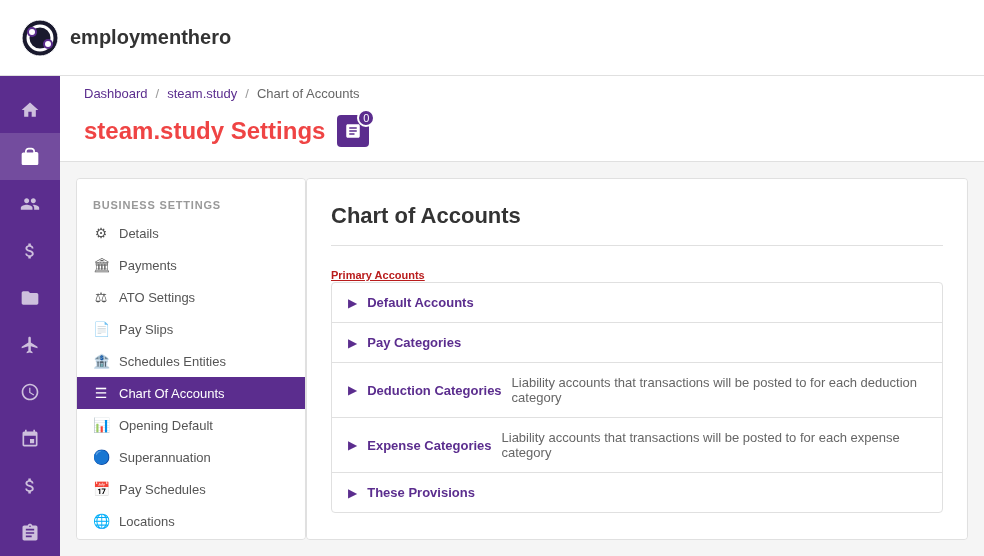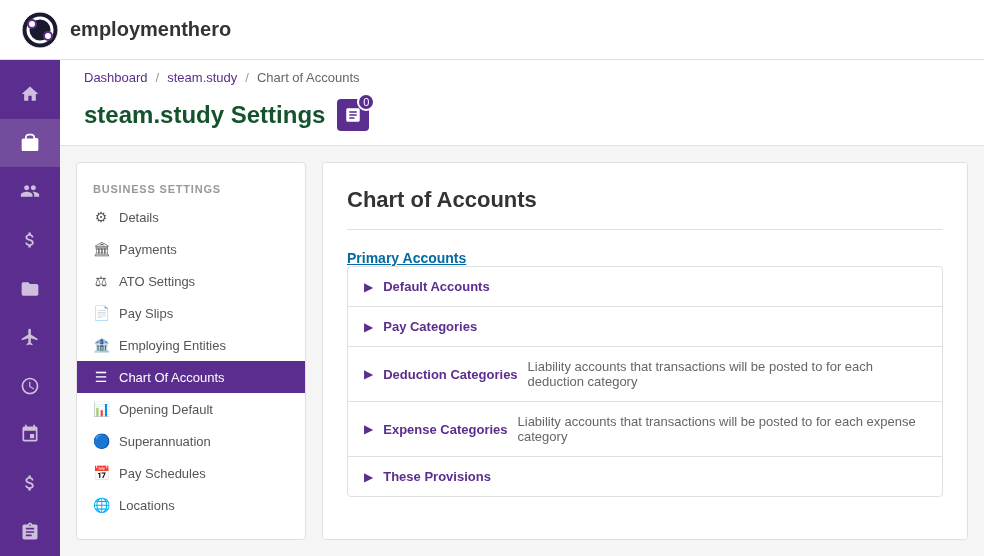--- a/index.html
+++ b/index.html
@@ -1,20 +1,20 @@
 <!DOCTYPE html>
 <html><head>
   <meta charset="utf-8">
   <style>
     * { box-sizing: border-box; margin: 0; padding: 0; }
     body { font-family: -apple-system, BlinkMacSystemFont, 'Segoe UI', sans-serif; font-size: 14px; color: #333; display: flex; flex-direction: column; height: 556px; width: 984px; overflow: hidden; }
 
     
     .top-navbar {
-      height: 60px;
+      height: 76px;
       background: #fff;
       border-bottom: 1px solid #e0e0e0;
       display: flex;
       align-items: center;
       padding: 0 20px;
       flex-shrink: 0;
       z-index: 10;
     }
     .logo-area {
       display: flex;
@@ -99,21 +99,21 @@
     }
     .page-title-row {
       display: flex;
       align-items: center;
       gap: 12px;
       padding: 8px 0 14px;
     }
     .page-title {
       font-size: 24px;
       font-weight: 700;
-      color: #14532d;
+      color: #ef4444;
     }
     .notification-badge {
       position: relative;
       width: 32px;
       height: 32px;
     }
     .notification-icon {
       width: 32px;
       height: 32px;
       background: #5b2d8e;
@@ -139,21 +139,20 @@
       justify-content: center;
       border: 2px solid white;
     }
 
     
     .settings-layout {
       display: flex;
       flex: 1;
       overflow: hidden;
       padding: 16px;
-      gap: 16px;
     }
 
     
     .settings-sidebar {
       width: 230px;
       background: #fff;
       border-radius: 4px;
       border: 1px solid #e0e0e0;
       flex-shrink: 0;
       overflow-y: auto;
@@ -200,22 +199,22 @@
       font-size: 22px;
       font-weight: 600;
       color: #333;
       margin-bottom: 20px;
       padding-bottom: 16px;
       border-bottom: 1px solid #e0e0e0;
     }
 
     
     .section-link {
-      color: #0369a1;
-      font-size: 14px;
+      color: #b91c1c;
+      font-size: 11px;
       font-weight: 600;
       text-decoration: underline;
       display: inline-block;
       margin-bottom: 0;
     }
     .section-desc {
       font-size: 13px;
       color: #666;
       margin-bottom: 16px;
     }
@@ -365,21 +364,21 @@
         <div class="settings-menu-item">
           <span class="menu-icon">⚖</span>
           <span>ATO Settings</span>
         </div>
         <div class="settings-menu-item">
           <span class="menu-icon">📄</span>
           <span>Pay Slips</span>
         </div>
         <div class="settings-menu-item">
           <span class="menu-icon">🏦</span>
-          <span>Employing Entities</span>
+          <span>Schedules Entities</span>
         </div>
         <div class="settings-menu-item active">
           <span class="menu-icon">☰</span>
           <span>Chart Of Accounts</span>
         </div>
         <div class="settings-menu-item">
           <span class="menu-icon">📊</span>
           <span>Opening Default</span>
         </div>
         <div class="settings-menu-item">

